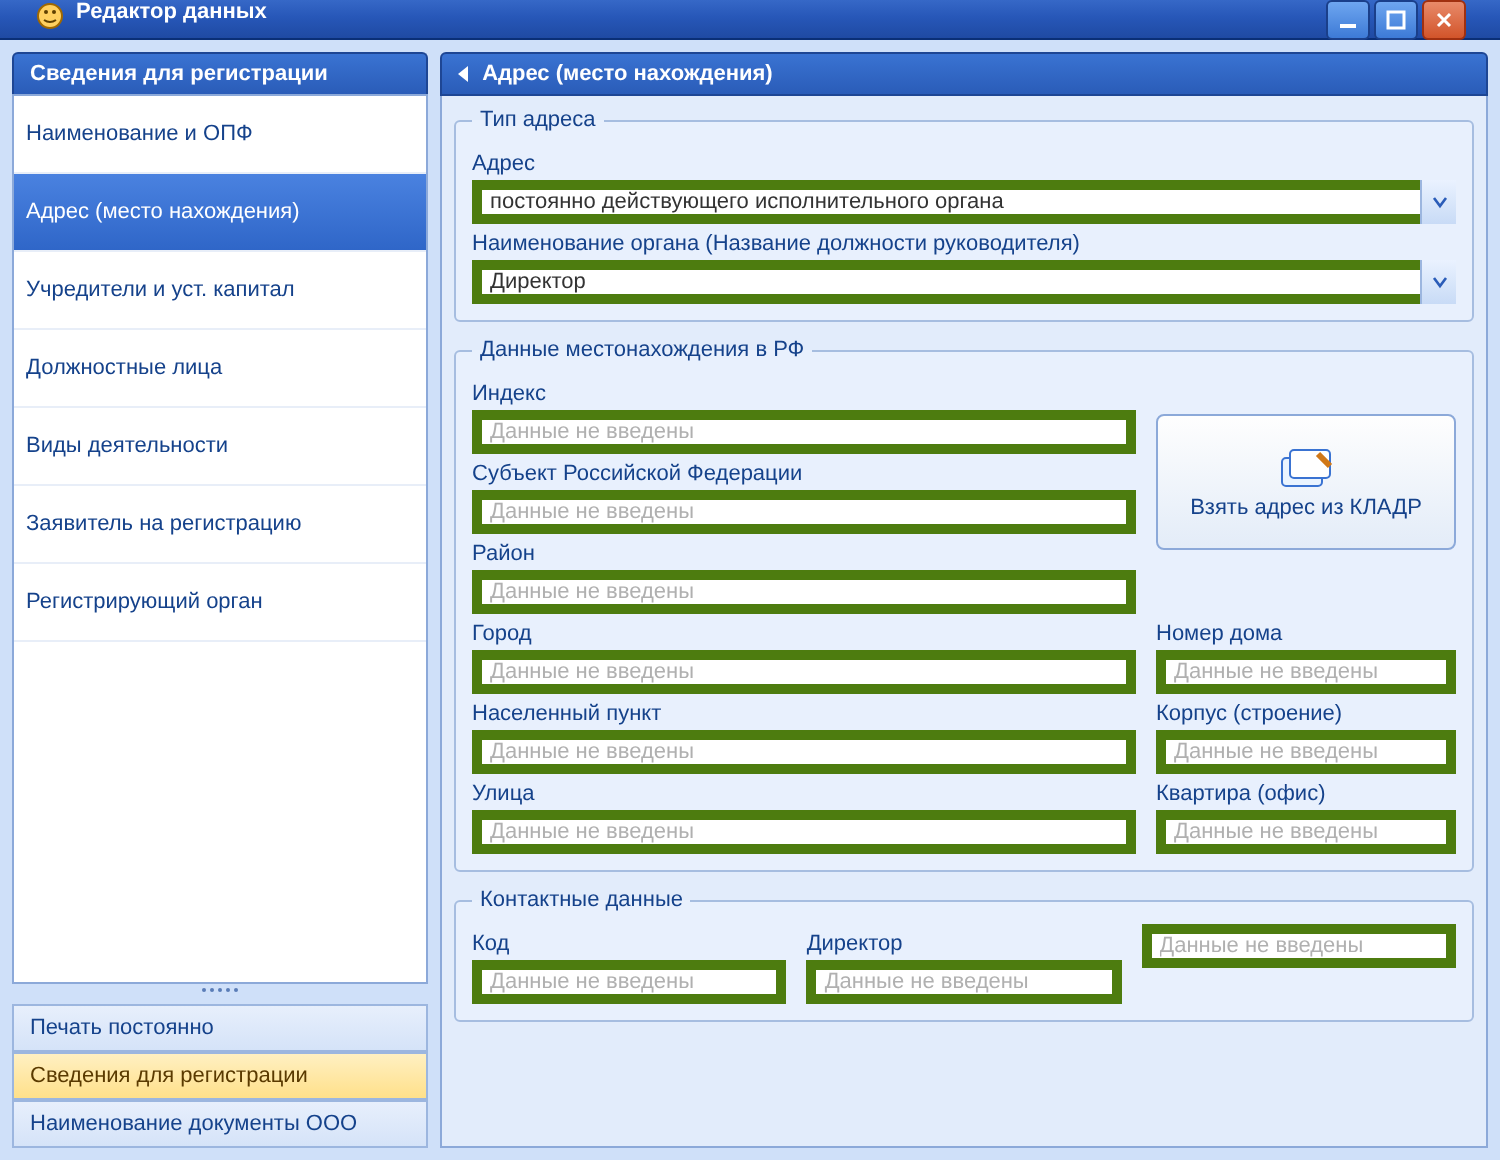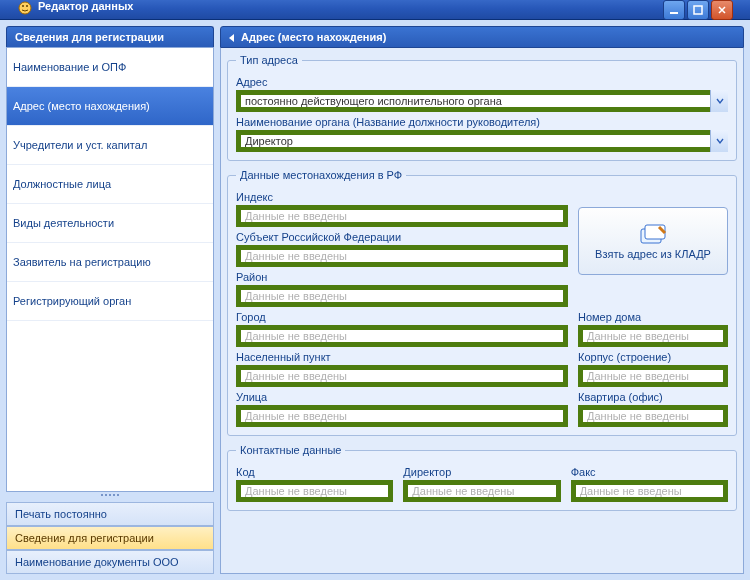--- a/index.html
+++ b/index.html
@@ -203,21 +203,20 @@
           <div class="contact-row">
             <div>
               <label class="field-label">Код</label>
               <input class="text-input" placeholder="Данные не введены" style="">
             </div>
             <div>
               <label class="field-label">Директор</label>
               <input class="text-input" placeholder="Данные не введены" style="">
             </div>
             <div>
-              <label class="field-label">Факс</label>
               <input class="text-input" placeholder="Данные не введены" style="">
             </div>
           </div>
         </fieldset>
 
       </div>
     </div>
   </div>
 </div>
 

